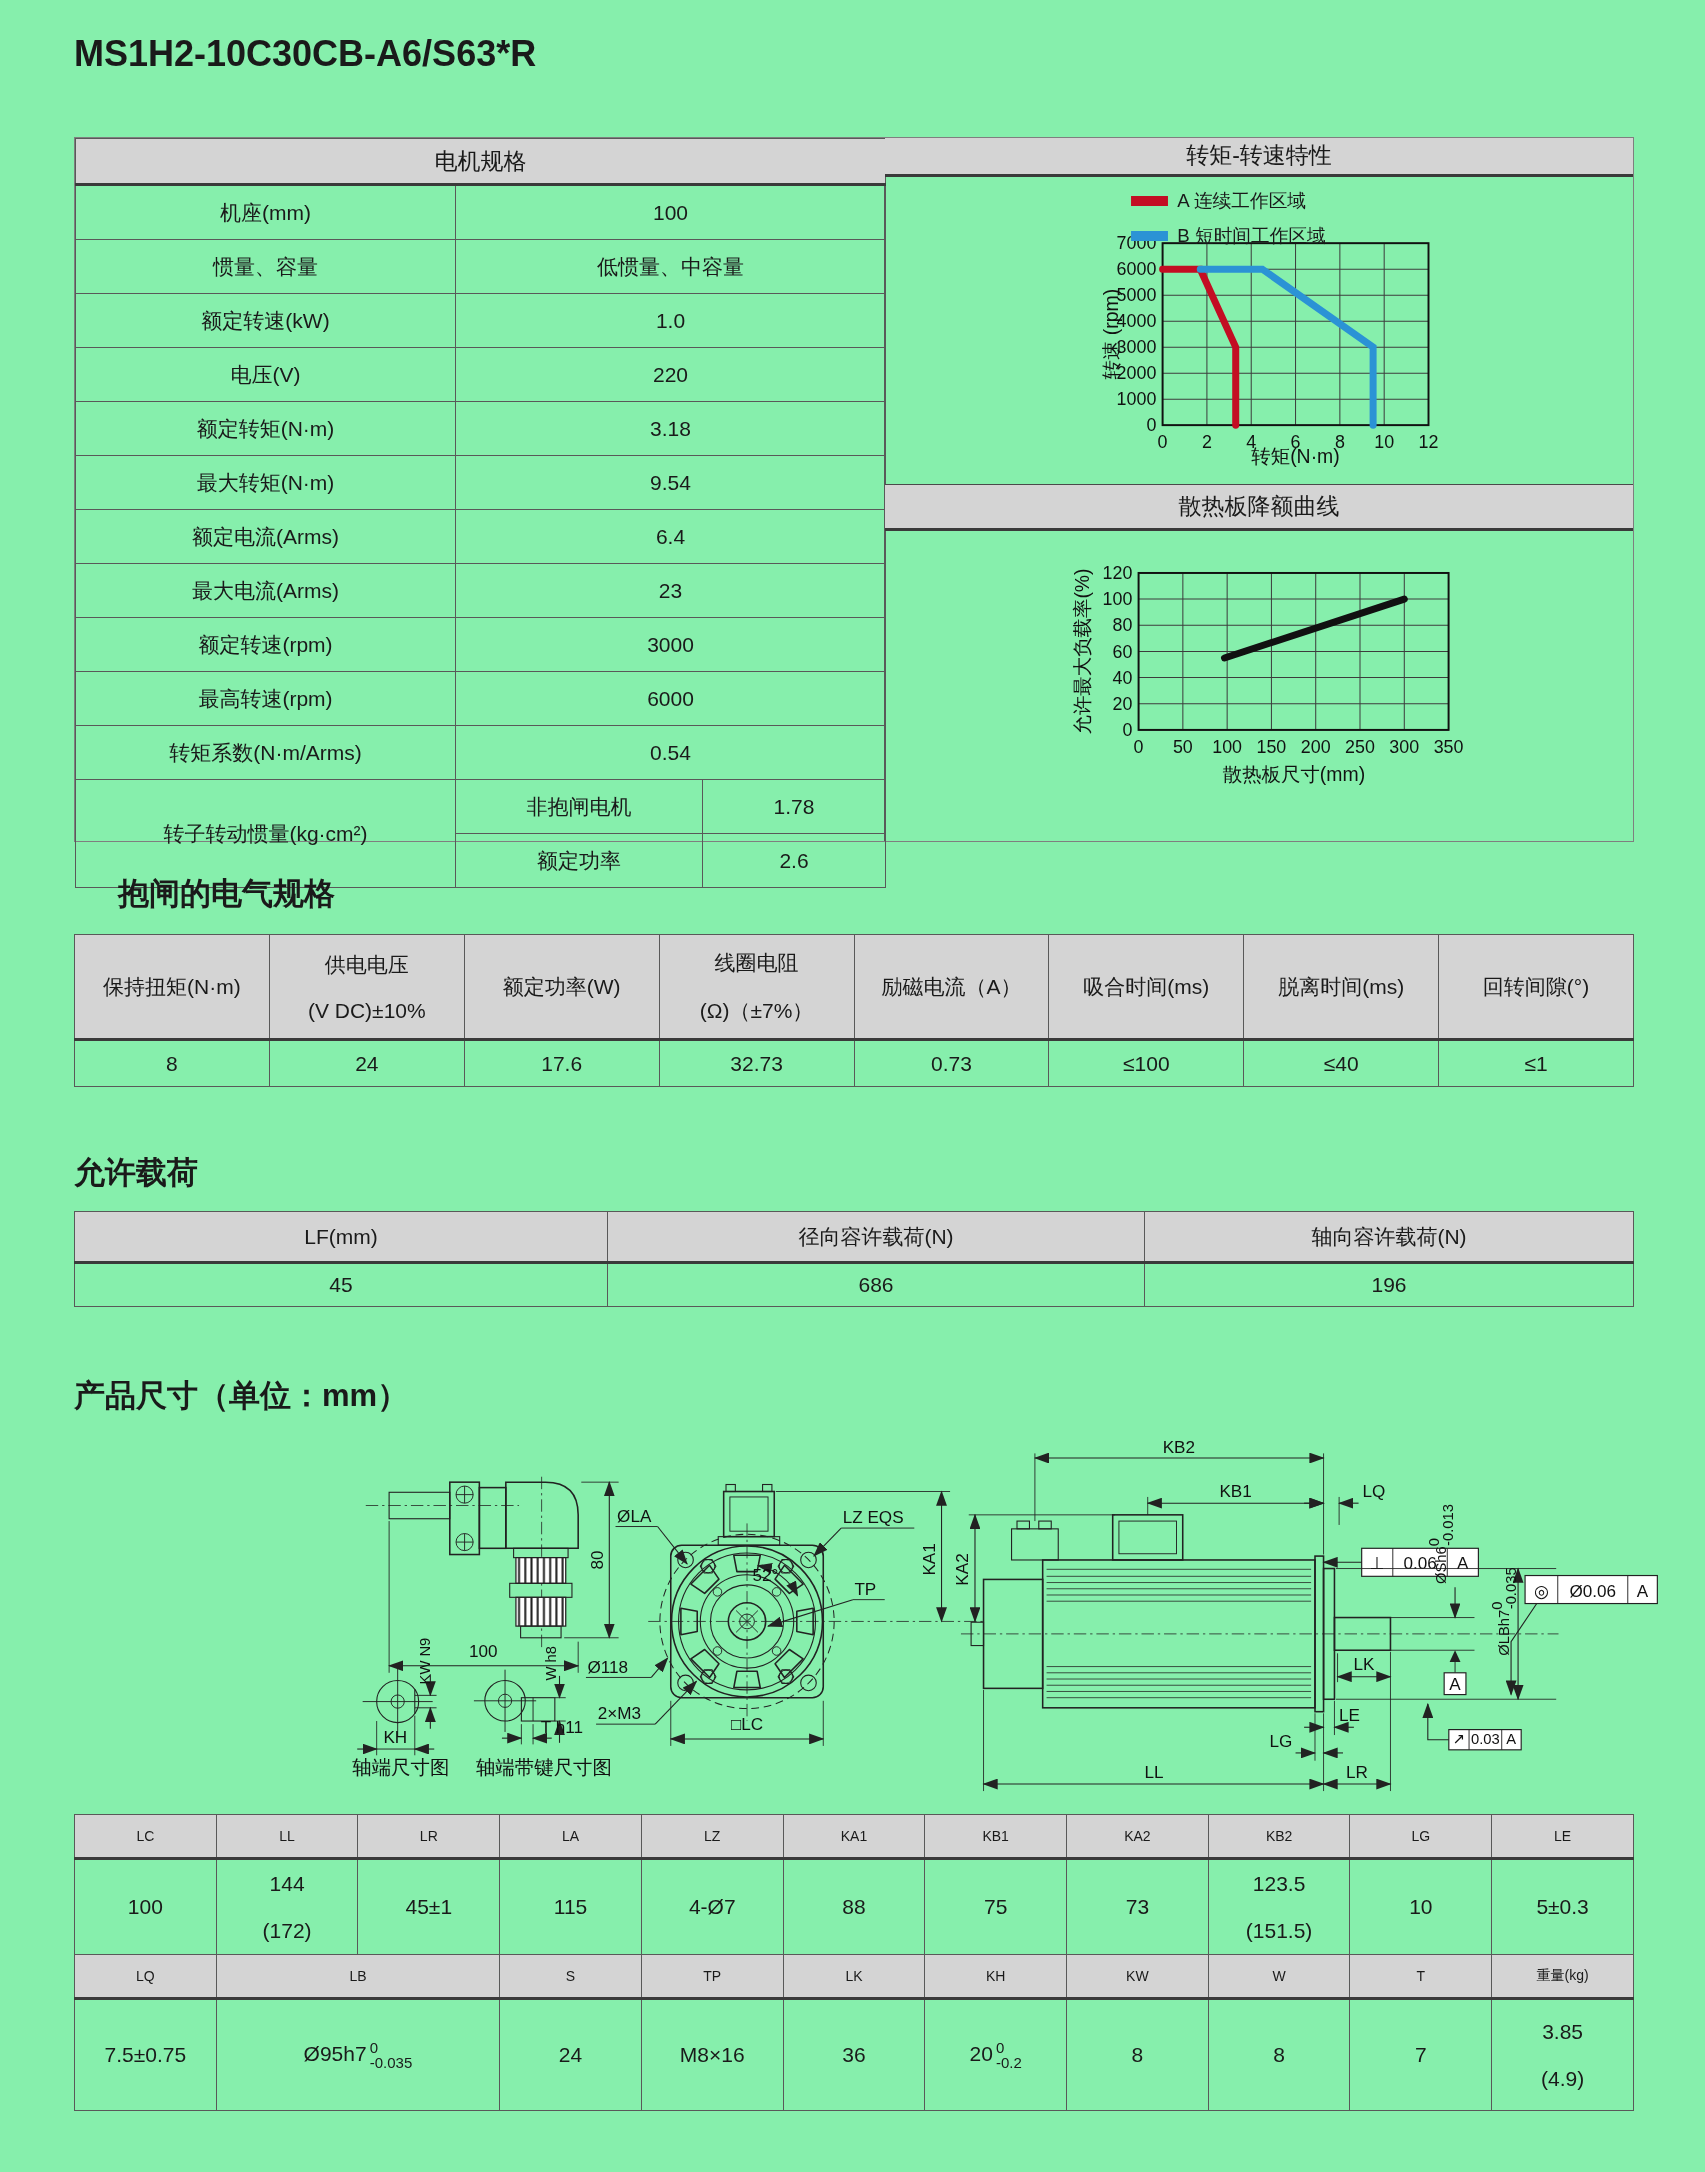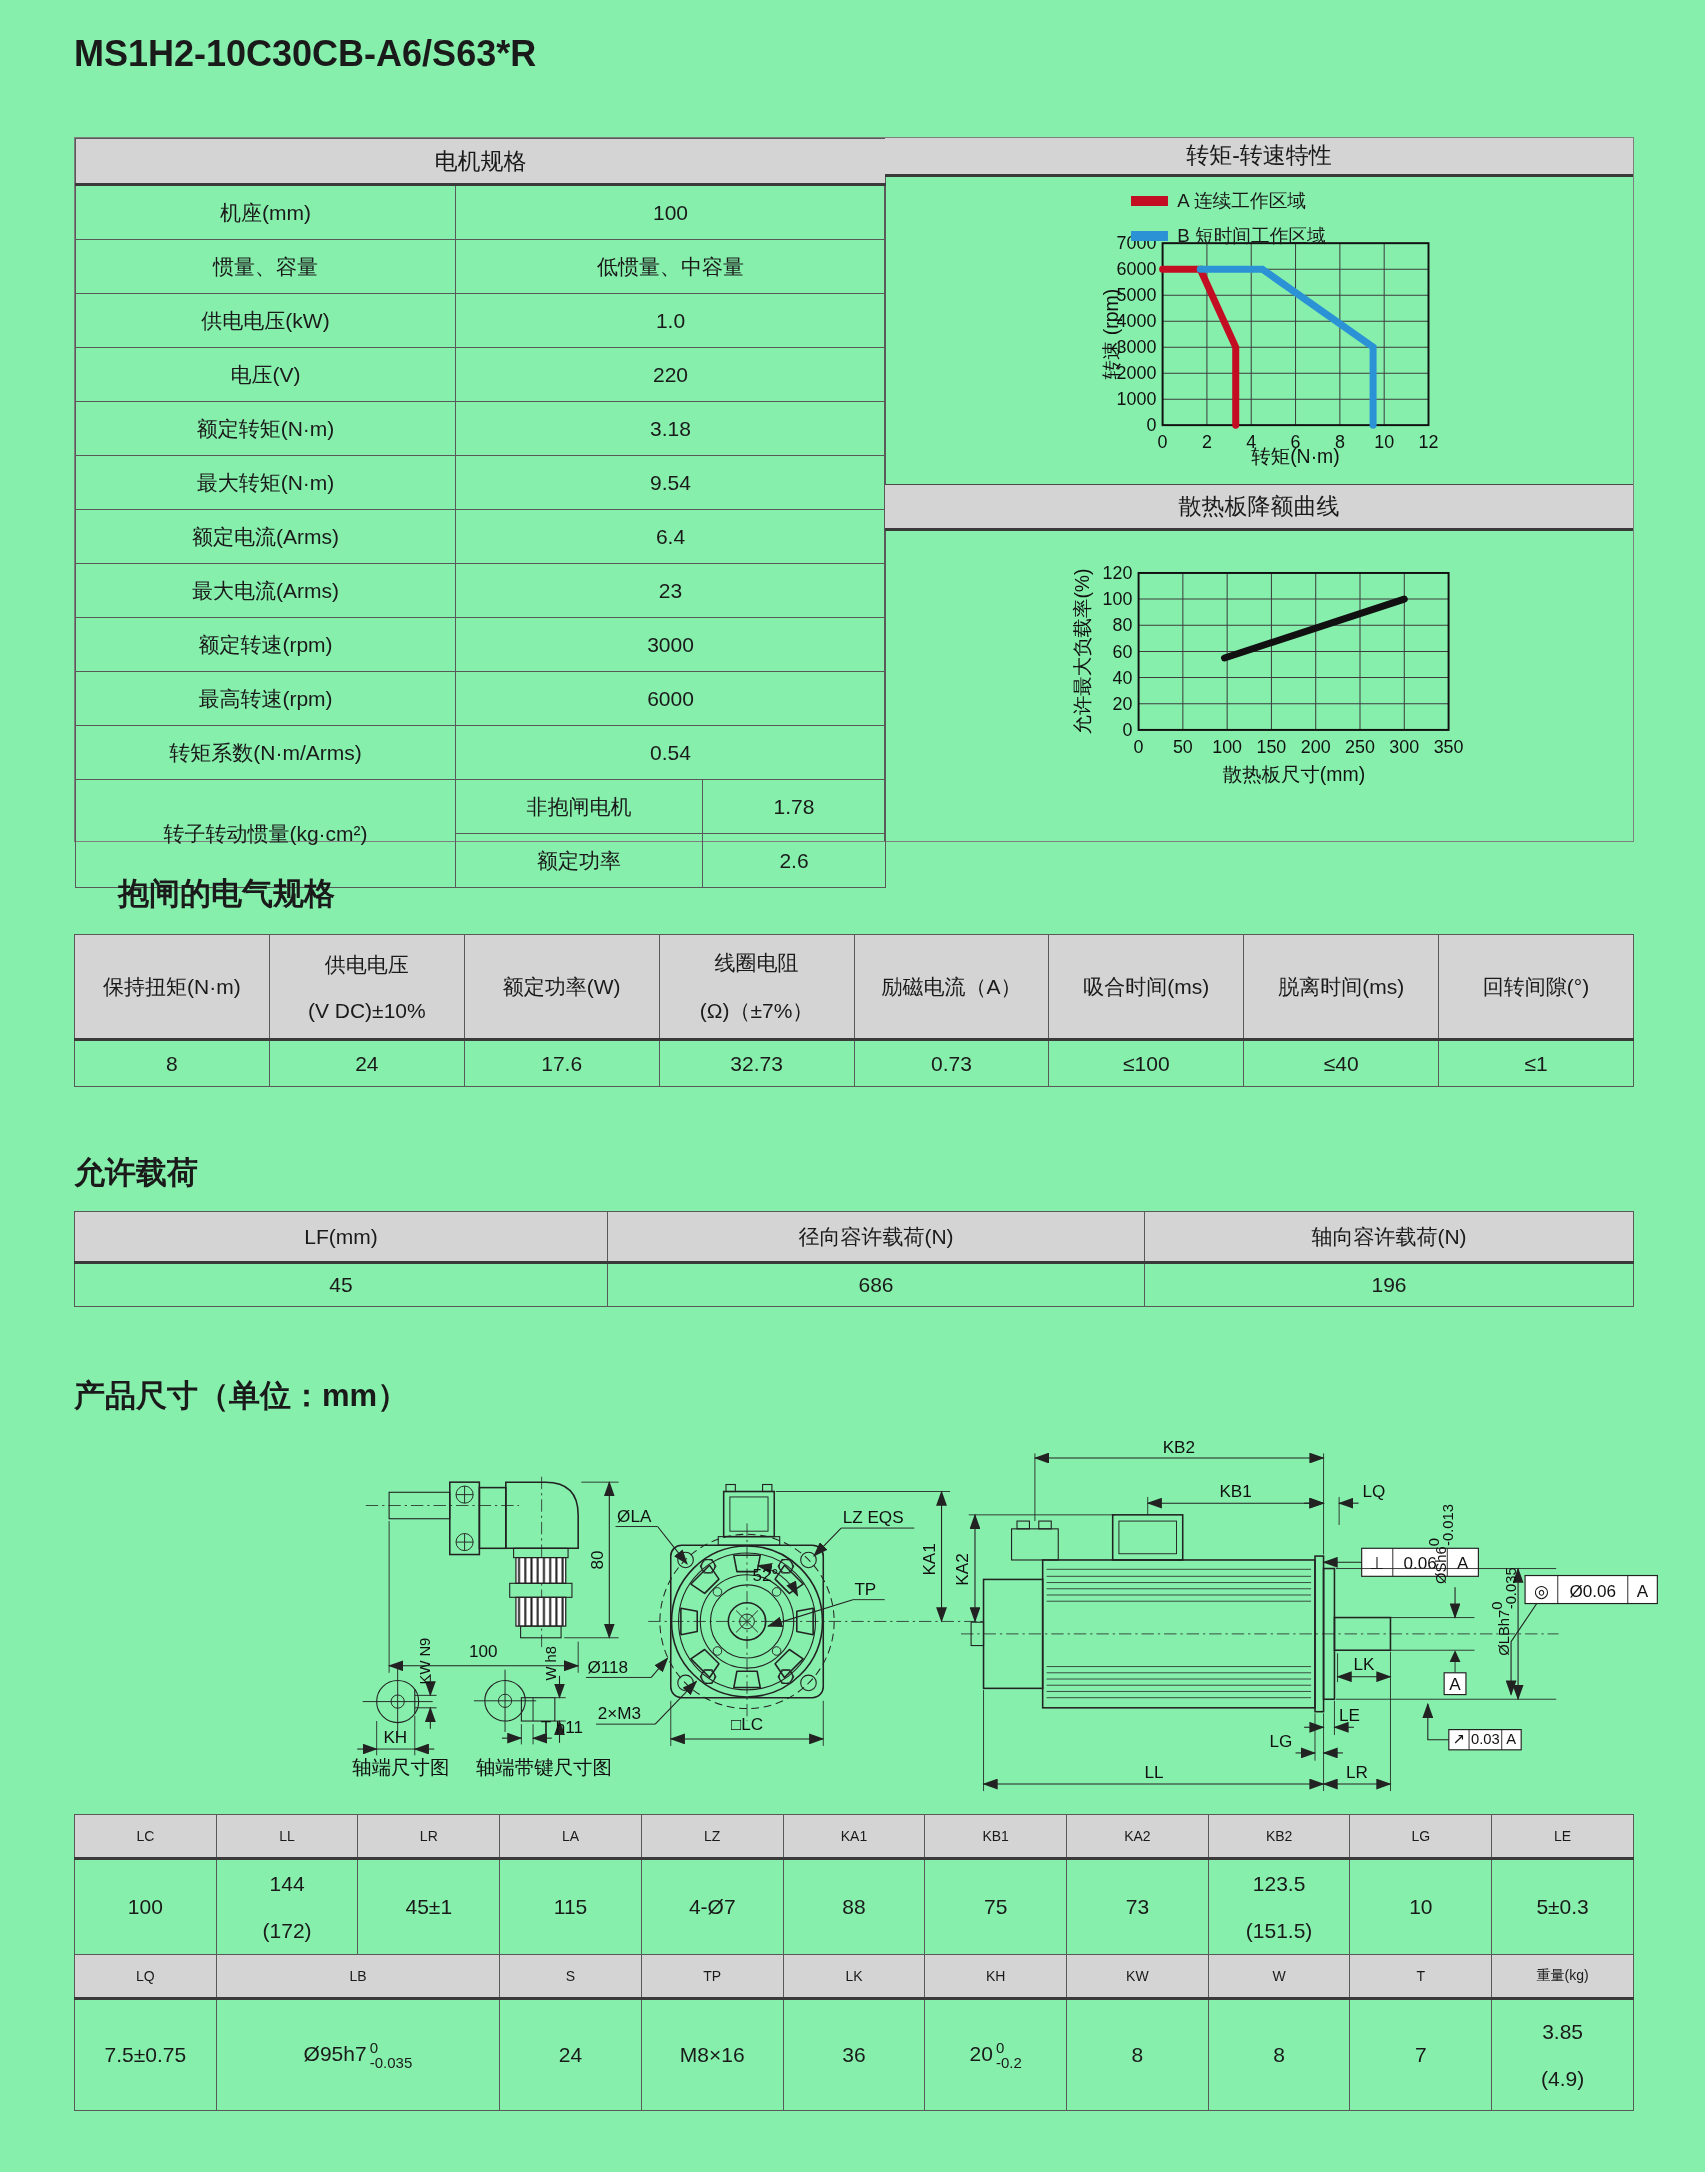--- a/index.html
+++ b/index.html
@@ -80,21 +80,21 @@
             </tr>
         <tr>
               <td>机座(mm)</td>
               <td colspan="2">100</td>
             </tr>
         <tr>
               <td>惯量、容量</td>
               <td colspan="2">低惯量、中容量</td>
             </tr>
         <tr>
-              <td>供电电压(kW)</td>
+              <td>额定转速(kW)</td>
               <td colspan="2">1.0</td>
             </tr>
         <tr>
               <td>电压(V)</td>
               <td colspan="2">220</td>
             </tr>
         <tr>
               <td>额定转矩(N·m)</td>
               <td colspan="2">3.18</td>
             </tr>

